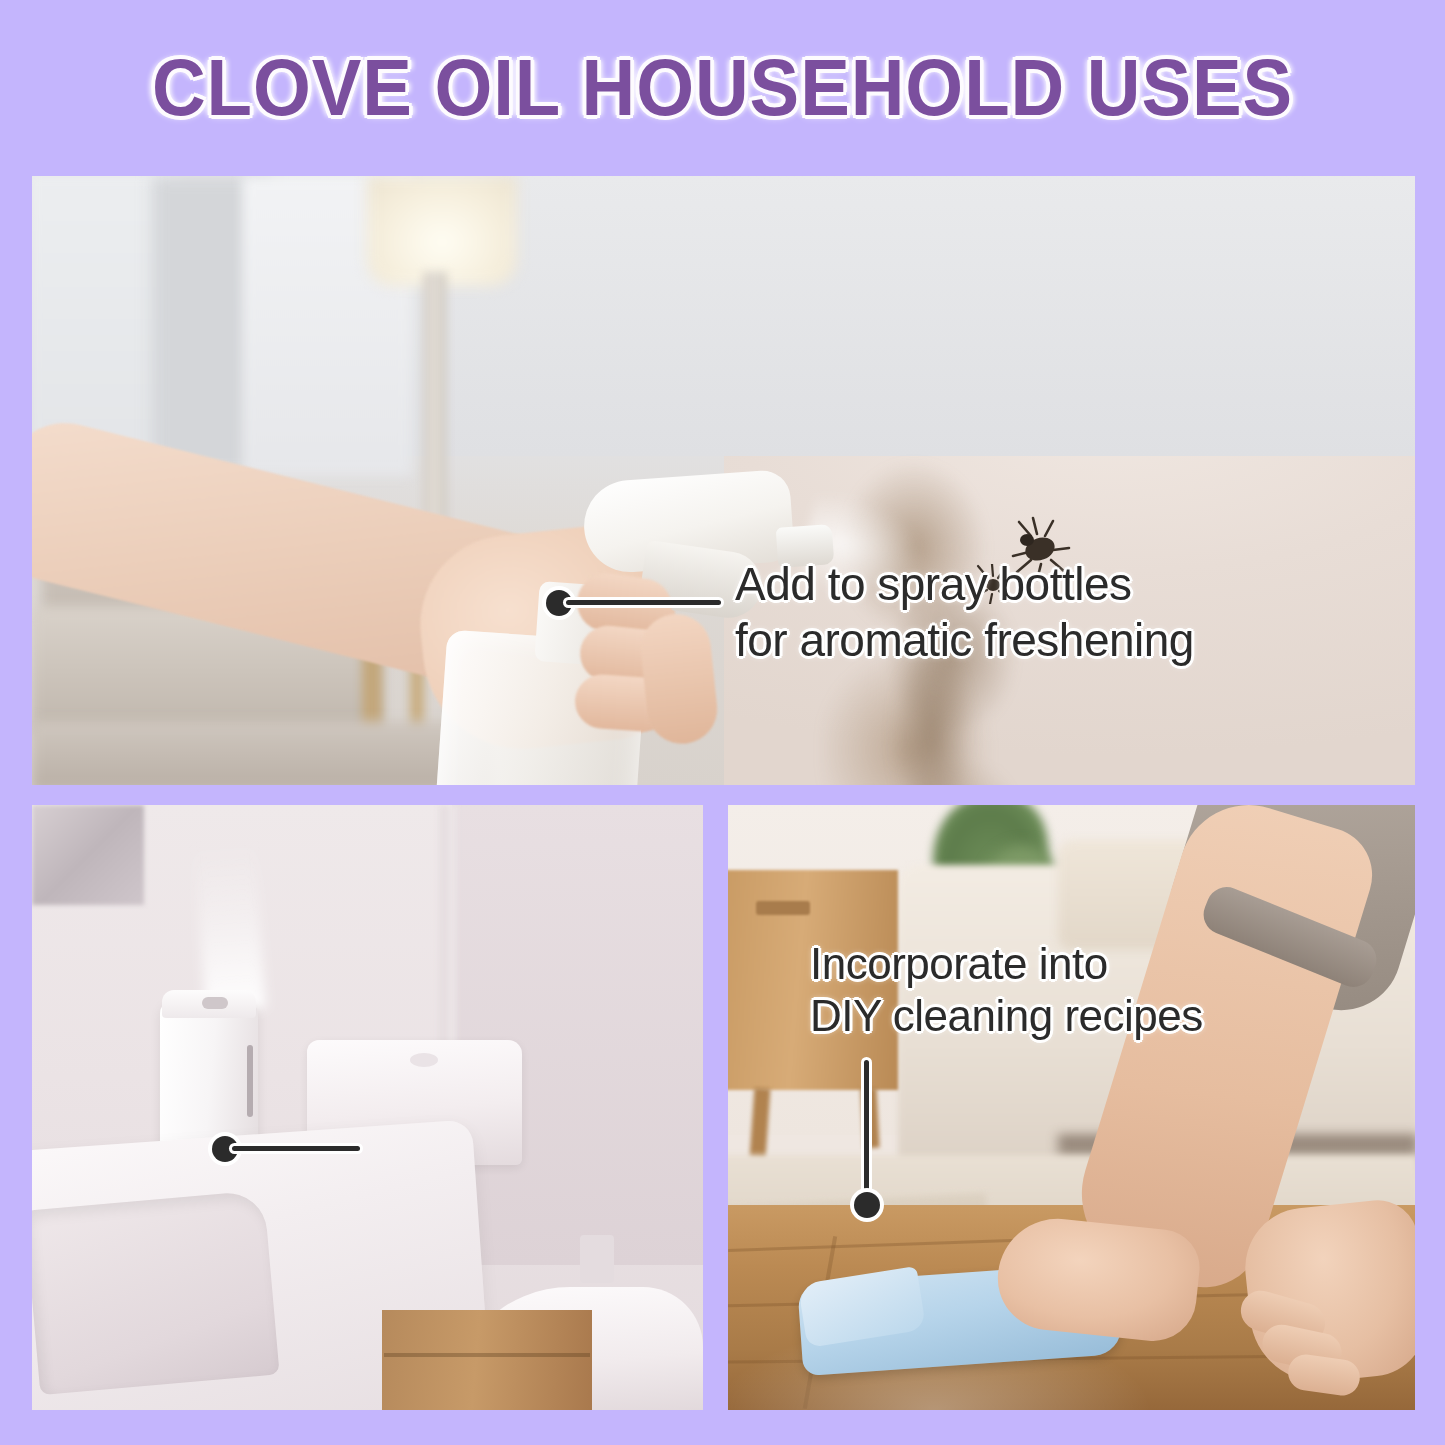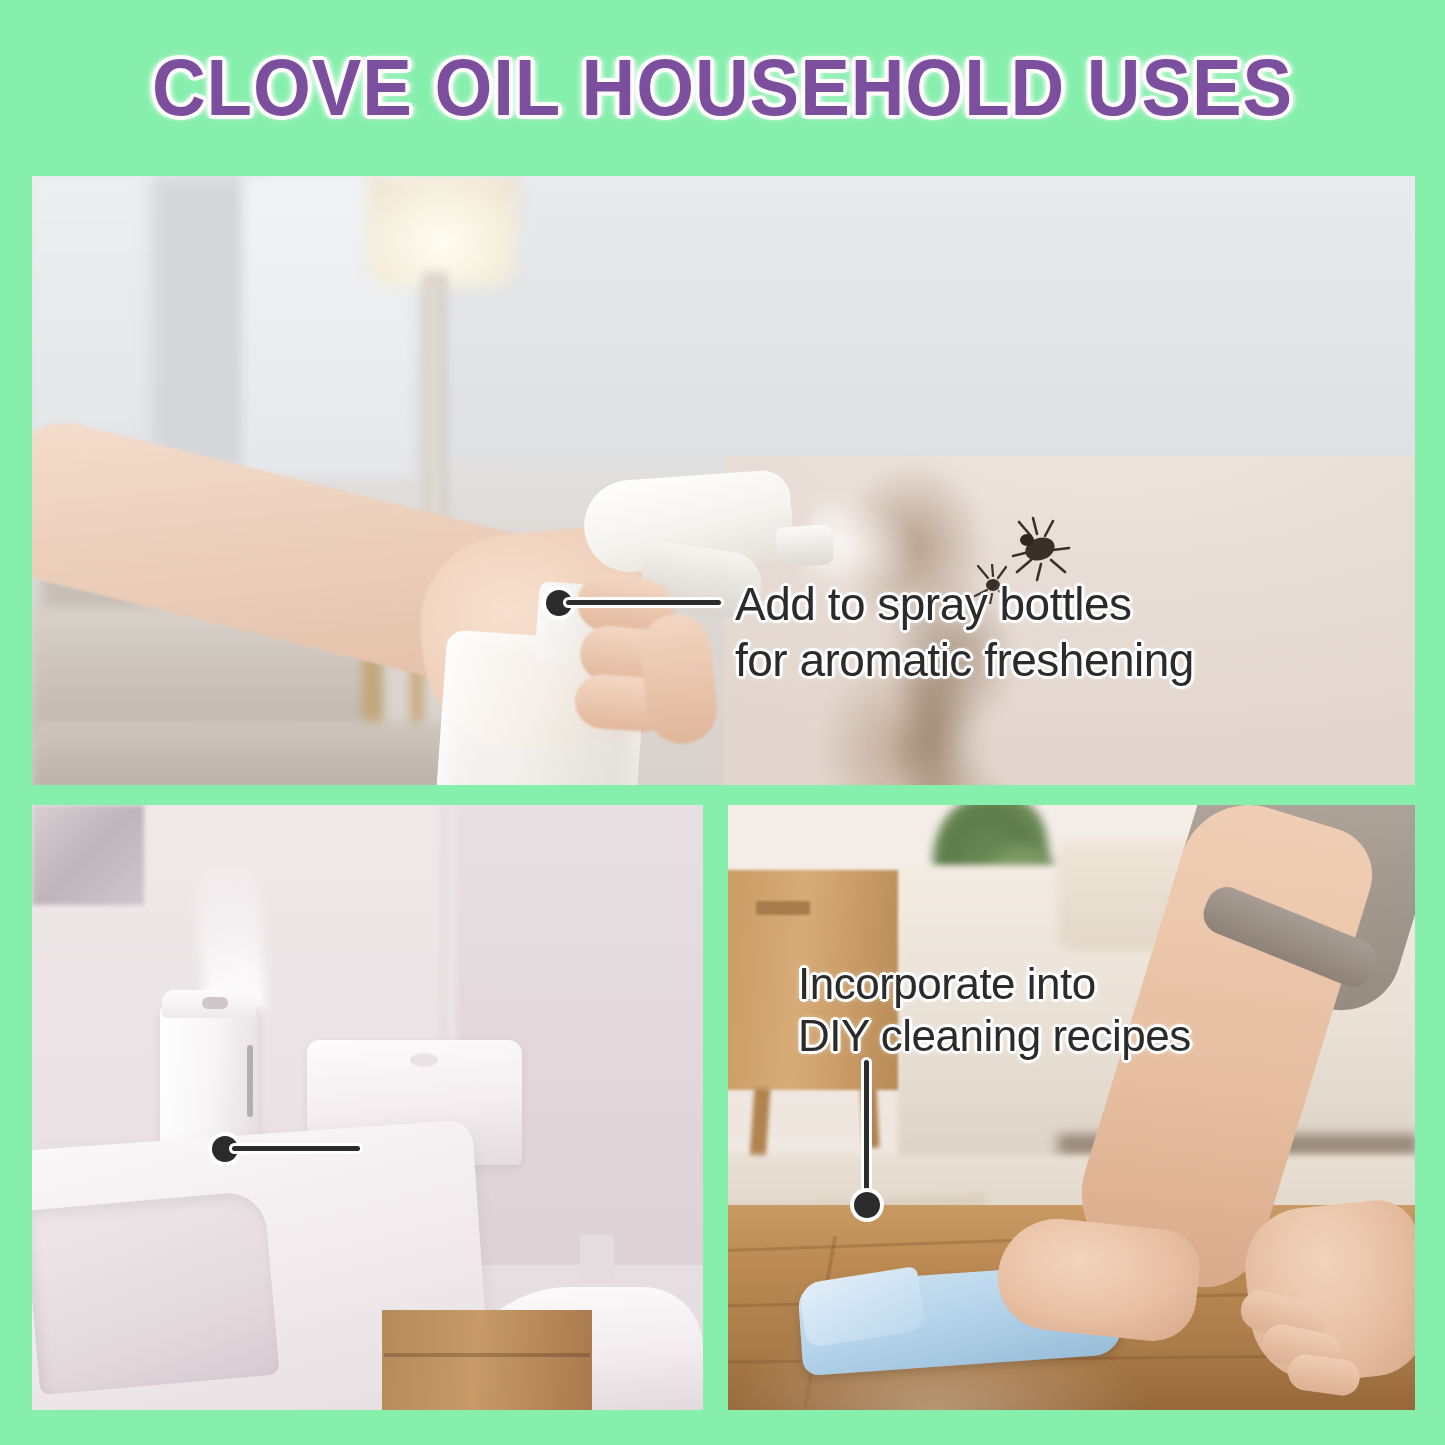--- a/index.html
+++ b/index.html
@@ -5,21 +5,21 @@
 <style>
   html, body {
     margin: 0;
     padding: 0;
     background: #ffffff;
   }
   #page {
     position: relative;
     width: 1445px;
     height: 1445px;
-    background: #86efac;
+    background: #c4b5fd;
     overflow: hidden;
     font-family: "Liberation Sans", sans-serif;
   }
 
   
   #title {
     position: absolute;
     left: 0;
     top: 46px;
     width: 1445px;
@@ -447,21 +447,20 @@
     line-height: 52px;
     letter-spacing: -0.5px;
     white-space: pre-line;
     user-select: none;
     text-shadow:
       -3px 0 0 #ffffff, 3px 0 0 #ffffff,
        0 -3px 0 #ffffff, 0 3px 0 #ffffff,
       -2px -2px 0 #ffffff, 2px -2px 0 #ffffff,
       -2px 2px 0 #ffffff, 2px 2px 0 #ffffff,
        0 0 7px #ffffff;
-    margin-top: 20px;
   }
 
   
   .callout-line-h {
     position: absolute; height: 5px; background: #2b2b2b;
     box-shadow: 0 0 0 3px #ffffff;
     border-radius: 3px;
   }
   .callout-line-v {
     position: absolute; width: 5px; background: #2b2b2b;
@@ -610,17 +609,17 @@
       <div class="sh p3-rfinger" id="p3-rf2"></div>
       <div class="sh p3-rfinger" id="p3-rf3"></div>
       <div class="sh" id="p3-cloth"></div>
       <div class="sh" id="p3-cloth-fold"></div>
       <div class="sh" id="p3-hand-left"></div>
     </div>
 
     <div class="callout-line-v" style="left:136px;top:255px;height:140px;"></div>
     <div class="callout-dot" style="left:126px;top:387px;"></div>
 
-    <div class="caption" style="left:70px;top:133px;">Incorporate into
+    <div class="caption" style="left:82px;top:133px;">Incorporate into
 DIY cleaning recipes</div>
   </div>
 
 </div>
 
 </body></html>

